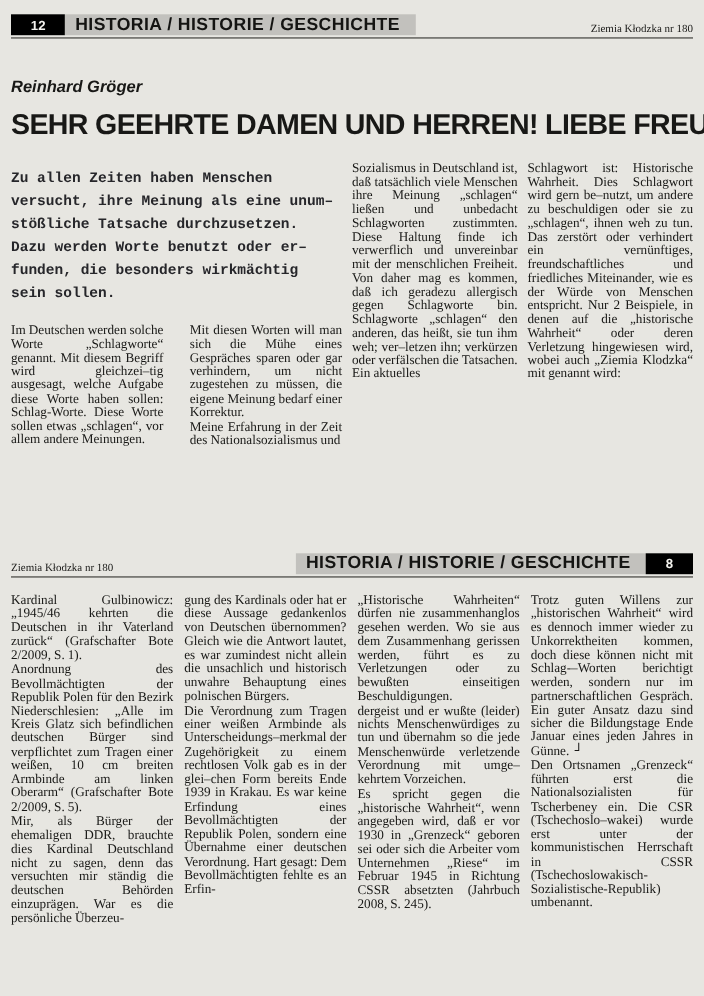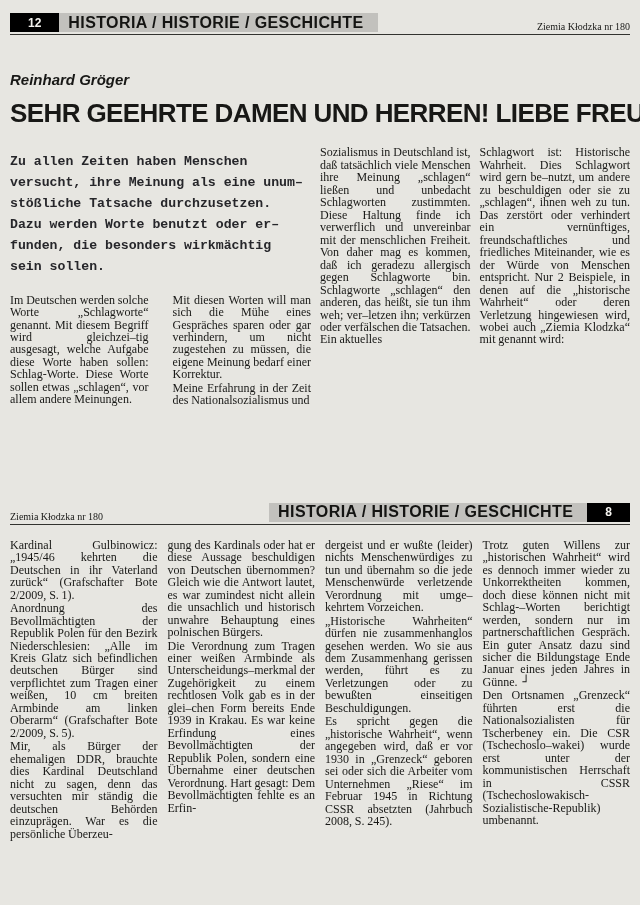--- a/index.html
+++ b/index.html
@@ -126,26 +126,26 @@
     </div>
     <div class="head-rule"></div>
 
     <div class="p13-body">
       <div class="col">
         <p>Kardinal Gulbinowicz: „1945/46 kehrten die Deutschen in ihr Vaterland zurück“ (Grafschafter Bote 2/2009, S. 1).</p>
         <p>Anordnung des Bevollmächtigten der Republik Polen für den Bezirk Niederschlesien: „Alle im Kreis Glatz sich befindlichen deutschen Bürger sind verpflichtet zum Tragen einer weißen, 10 cm breiten Armbinde am linken Oberarm“ (Grafschafter Bote 2/2009, S. 5).</p>
         <p>Mir, als Bürger der ehemaligen DDR, brauchte dies Kardinal Deutschland nicht zu sagen, denn das versuchten mir ständig die deutschen Behörden einzuprägen. War es die persönliche Überzeu-</p>
       </div>
       <div class="col">
-        <p>gung des Kardinals oder hat er diese Aussage beschuldigen von Deutschen übernommen? Gleich wie die Antwort lautet, es war zumindest nicht allein die unsachlich und historisch unwahre Behauptung eines polnischen Bürgers.</p>
+        <p>gung des Kardinals oder hat er diese Aussage gedankenlos von Deutschen übernommen? Gleich wie die Antwort lautet, es war zumindest nicht allein die unsachlich und historisch unwahre Behauptung eines polnischen Bürgers.</p>
         <p>Die Verordnung zum Tragen einer weißen Armbinde als Unterscheidungs–merkmal der Zugehörigkeit zu einem rechtlosen Volk gab es in der glei–chen Form bereits Ende 1939 in Krakau. Es war keine Erfindung eines Bevollmächtigten der Republik Polen, sondern eine Übernahme einer deutschen Verordnung. Hart gesagt: Dem Bevollmächtigten fehlte es an Erfin-</p>
       </div>
       <div class="col">
+        <p>„Historische Wahrheiten“ dürfen nie zusammenhanglos gesehen werden. Wo sie aus dem Zusammenhang gerissen werden, führt es zu Verletzungen oder zu bewußten einseitigen Beschuldigungen.</p>
         <p>dergeist und er wußte (leider) nichts Menschenwürdiges zu tun und übernahm so die jede Menschenwürde verletzende Verordnung mit umge–kehrtem Vorzeichen.</p>
-        <p>„Historische Wahrheiten“ dürfen nie zusammenhanglos gesehen werden. Wo sie aus dem Zusammenhang gerissen werden, führt es zu Verletzungen oder zu bewußten einseitigen Beschuldigungen.</p>
         <p>Es spricht gegen die „historische Wahrheit“, wenn angegeben wird, daß er vor 1930 in „Grenzeck“ geboren sei oder sich die Arbeiter vom Unternehmen „Riese“ im Februar 1945 in Richtung CSSR absetzten (Jahrbuch 2008, S. 245).</p>
       </div>
       <div class="col">
         <p>
           <span>Trotz guten Willens zur „historischen Wahrheit“ wird es dennoch immer wieder zu Unkorrektheiten kommen, doch diese können nicht mit Schlag-–Worten berichtigt werden, sondern nur im partnerschaftlichen Gespräch. Ein guter Ansatz dazu sind sicher die Bildungstage Ende Januar eines jeden Jahres in Günne.</span><span class="endmark">┘</span>
         </p>
         <p>Den Ortsnamen „Grenzeck“ führten erst die Nationalsozialisten für Tscherbeney ein. Die CSR (Tschechoslo–wakei) wurde erst unter der kommunistischen Herrschaft in CSSR (Tschechoslowakisch-Sozialistische-Republik) umbenannt.</p>
       </div>
     </div>
   </div>

